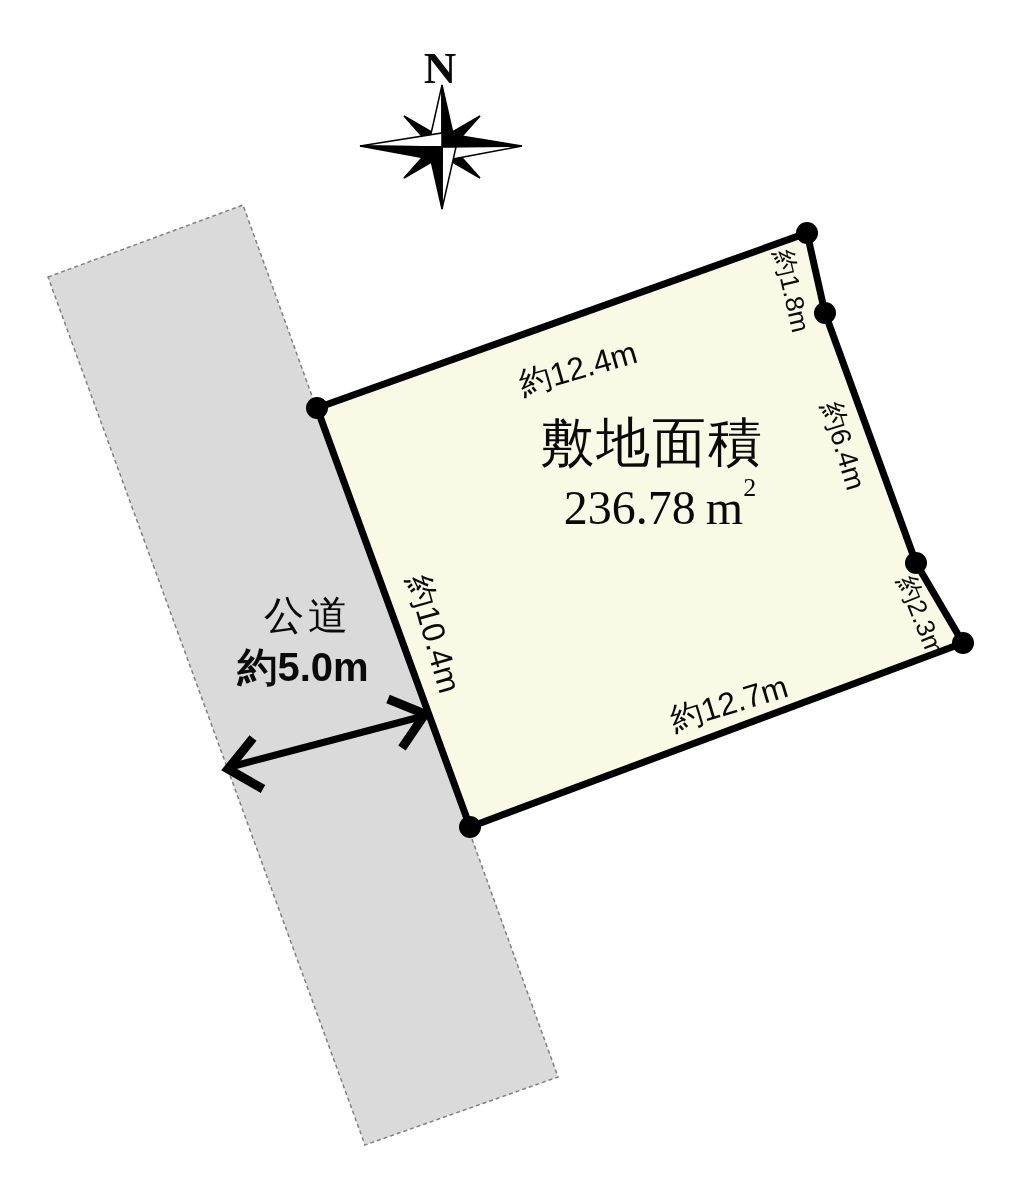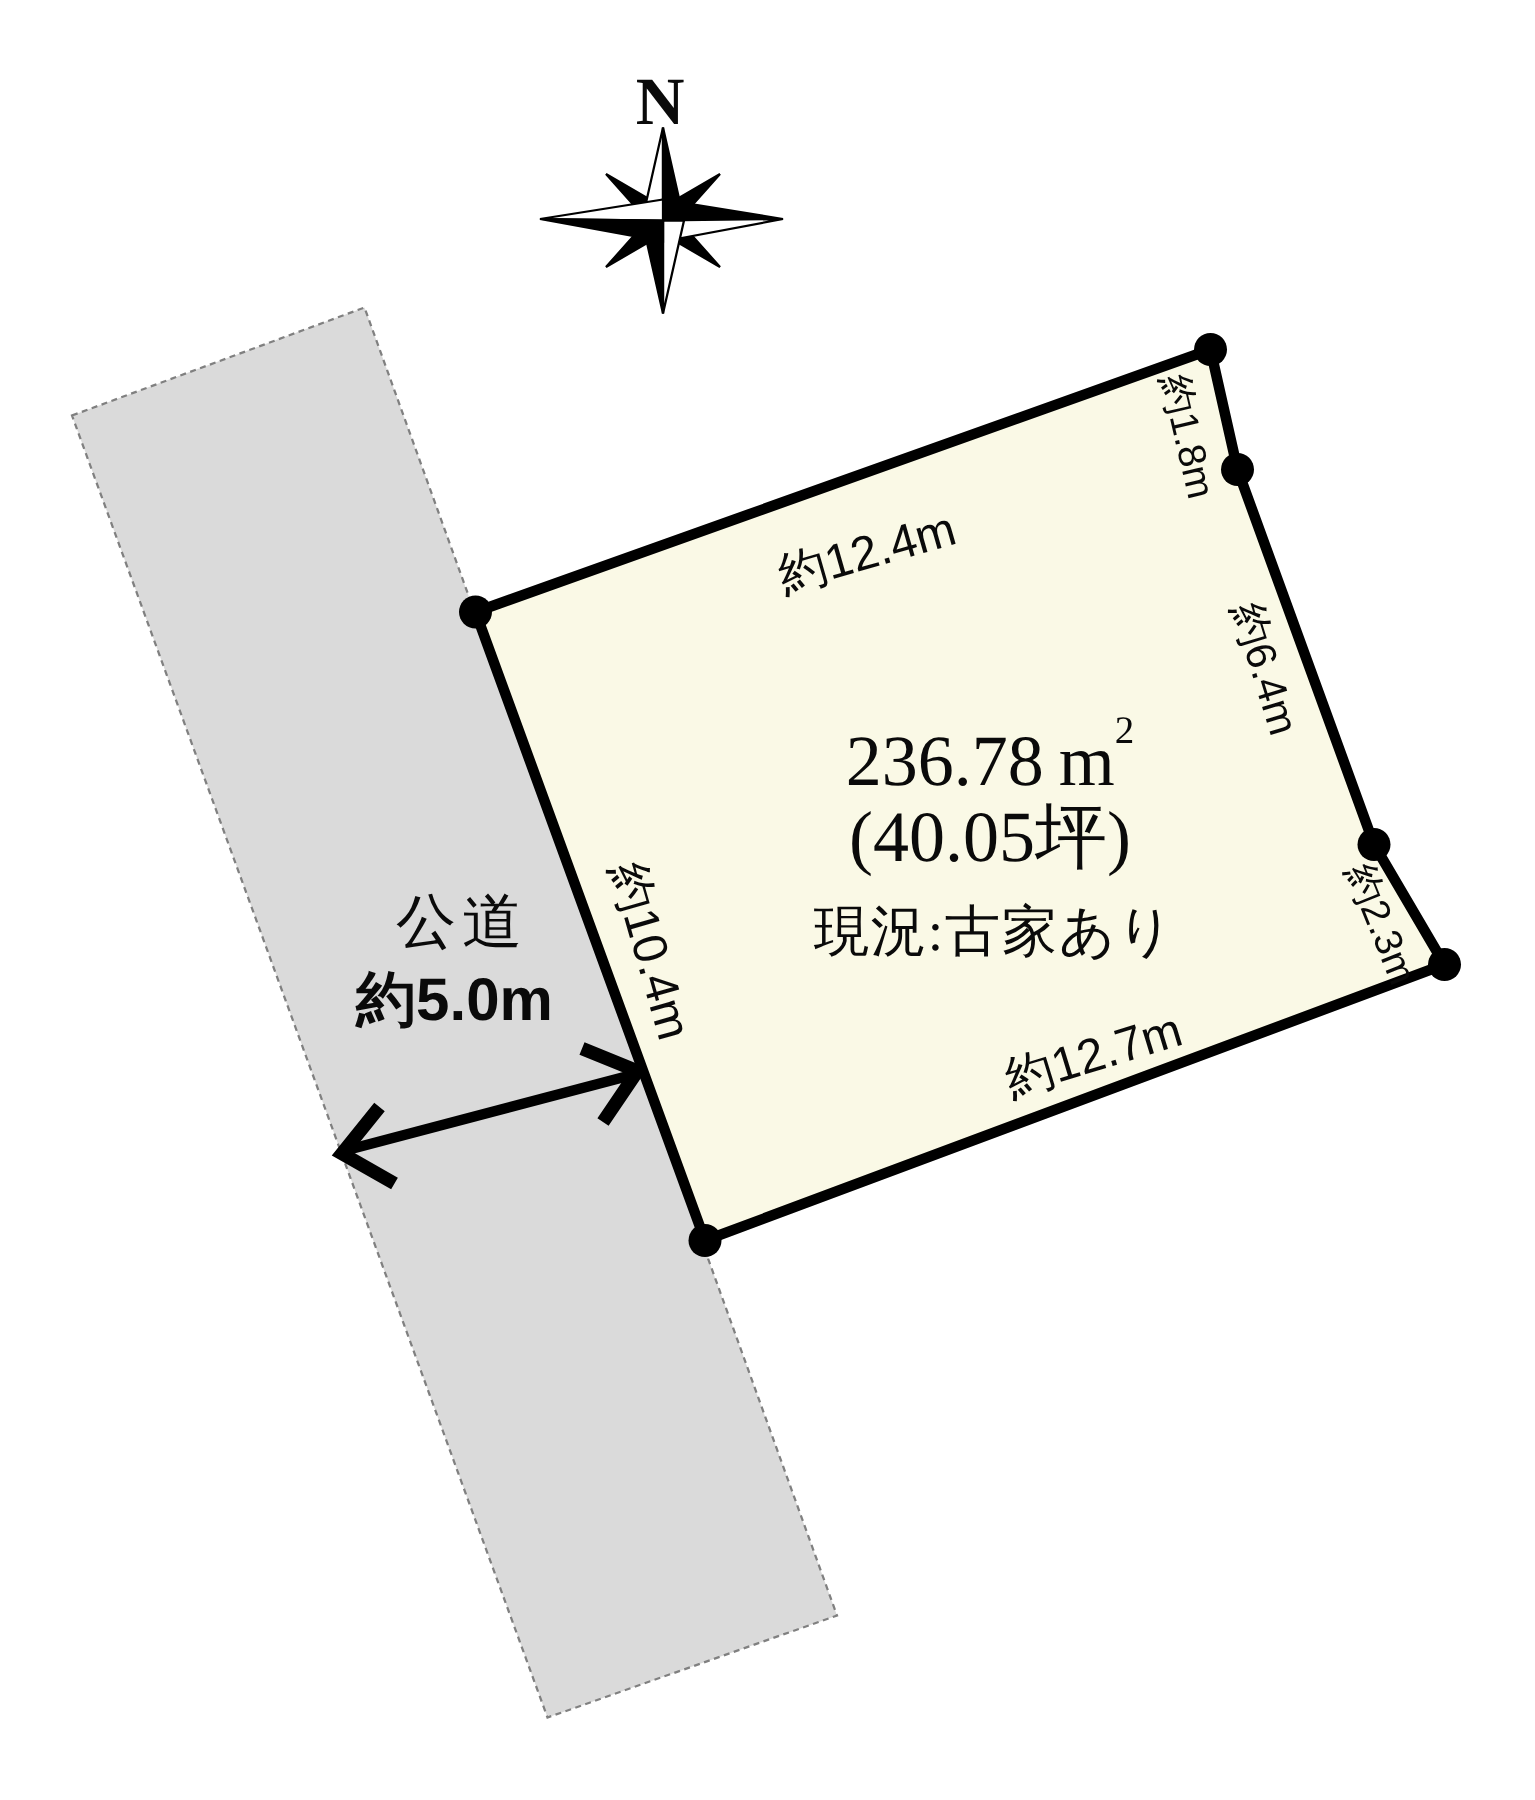--- a/index.html
+++ b/index.html
@@ -85,26 +85,25 @@
   <div class="lbl edge-lbl" style="left:792px;top:291px;font-size:26px;transform:translate(-50%,-50%) rotate(77deg);">約1.8m</div>
 
   <div class="lbl edge-lbl" style="left:843px;top:446px;font-size:28px;transform:translate(-50%,-50%) rotate(73deg);">約6.4m</div>
 
   <div class="lbl edge-lbl" style="left:921px;top:616px;font-size:26px;transform:translate(-50%,-50%) rotate(68deg);">約2.3m</div>
 
   <div class="lbl edge-lbl" style="left:729px;top:703px;font-size:32px;transform:translate(-50%,-50%) rotate(-17deg);">約12.7m</div>
 
   <div class="lbl edge-lbl" style="left:434px;top:634px;font-size:32px;transform:translate(-50%,-50%) rotate(74deg);">約10.4m</div>
 
+  <div class="lbl serif parcel-title" style="left:652px;top:443px;">敷地面積</div>
 
   <div class="lbl serif area-line" style="left:660px;top:508px;">
     <span>236.78</span><span class="unit">m</span><sup>2</sup>
   </div>
 
-  <div class="lbl serif tsubo-line" style="left:660px;top:559px;">(40.05坪)</div>
 
-  <div class="lbl serif status-line" style="left:663px;top:622px;">現況:古家あり</div>
 
   <div class="lbl road-name" style="left:308px;top:615px;">公道</div>
 
   <div class="lbl road-width" style="left:303px;top:667px;">約5.0m</div>
 
 </div>
 
 </body></html>

